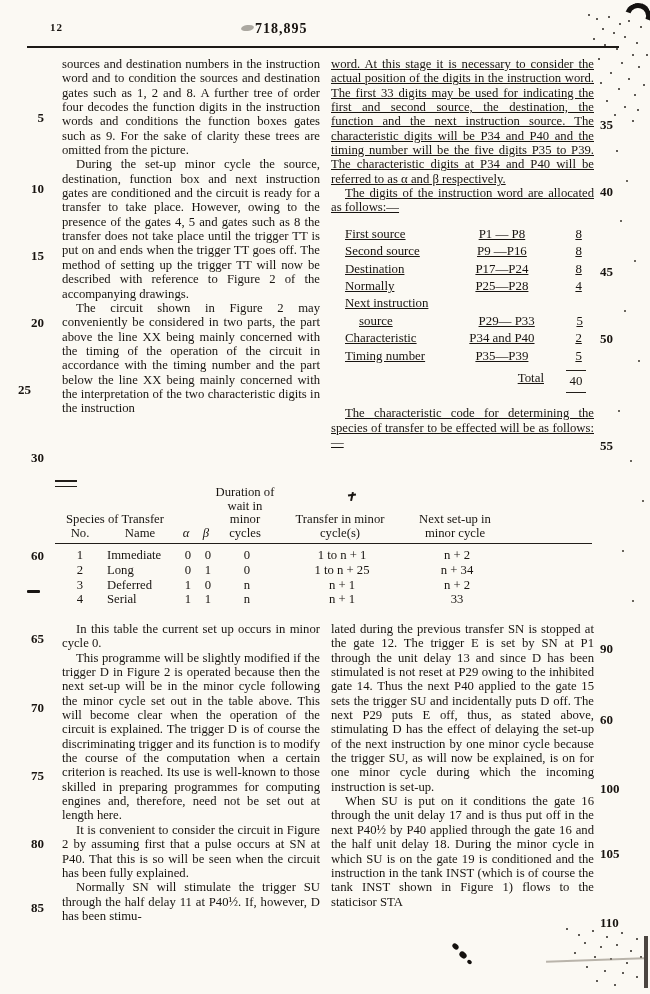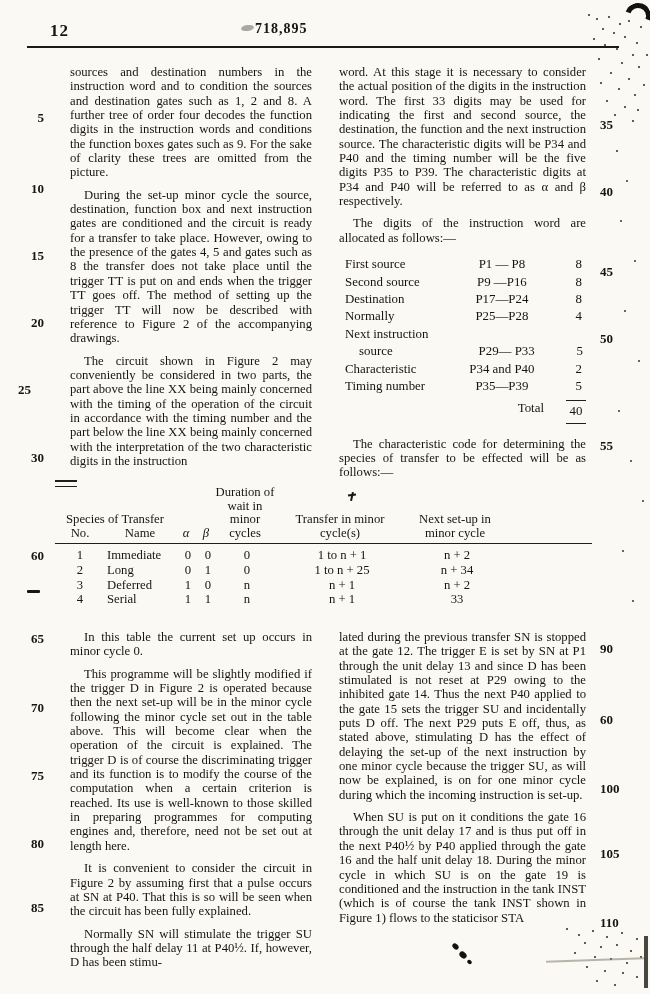--- a/index.html
+++ b/index.html
@@ -3,30 +3,30 @@
 <meta charset="utf-8">
 <style>
   html,body{margin:0;padding:0;background:#d8d6d0;}
   .page{
     position:relative;width:650px;height:994px;margin:0 auto;
     background:#fbf9f3;
     font-family:"Liberation Serif","DejaVu Serif",serif;
     color:#181410;overflow:hidden;
   }
   
-  .pg-num{position:absolute;left:50px;top:21px;font-size:17px;font-weight:bold;letter-spacing:1px;}
+  .pg-num{position:absolute;left:50px;top:21px;font-size:11px;font-weight:bold;letter-spacing:1px;}
   .pat-num{position:absolute;left:255px;top:21px;font-size:14px;font-weight:bold;letter-spacing:1px;}
   .header-rule{position:absolute;left:27px;top:46px;width:592px;height:2px;background:#1d1a16;}
   
   .col{position:absolute;}
   #leftTop{left:62px;top:57px;width:258px;}
-  #rightTop{left:331px;top:57px;width:263px;}
+  #rightTop{left:331px;top:57px;width:263px;text-decoration:underline;}
   #lowerLeft{left:62px;top:622px;width:258px;}
   #lowerRight{left:331px;top:622px;width:263px;}
-  .col p{margin:8px;font-size:12.7px;line-height:14.35px;text-align:justify;}
+  .col p{margin:0;font-size:12.7px;line-height:14.35px;text-align:justify;}
   .col p.ind{text-indent:14px;}
   
   .mline{position:absolute;width:26px;font-size:13px;font-weight:bold;text-align:right;}
   .mline.r{text-align:left;}
   
   .alloc{margin:11px 0 13px 14px;font-size:12.9px;line-height:17.4px;}
   .alloc-row{display:flex;gap:24px;}
   .alloc-label{width:118px;white-space:nowrap;}
   .alloc-label.indent{padding-left:14px;}
   .alloc-range{width:92px;text-align:center;white-space:nowrap;}

